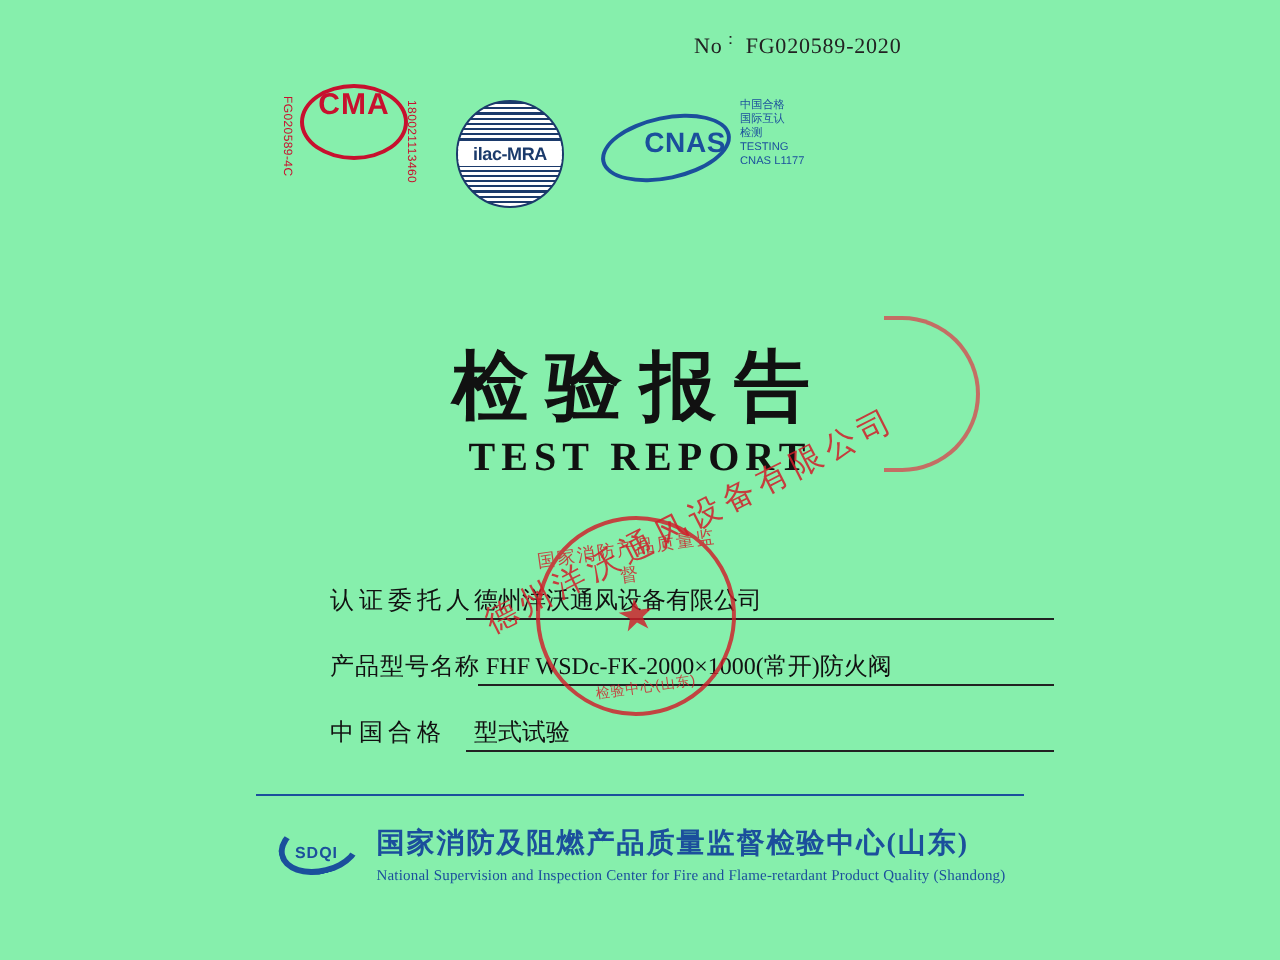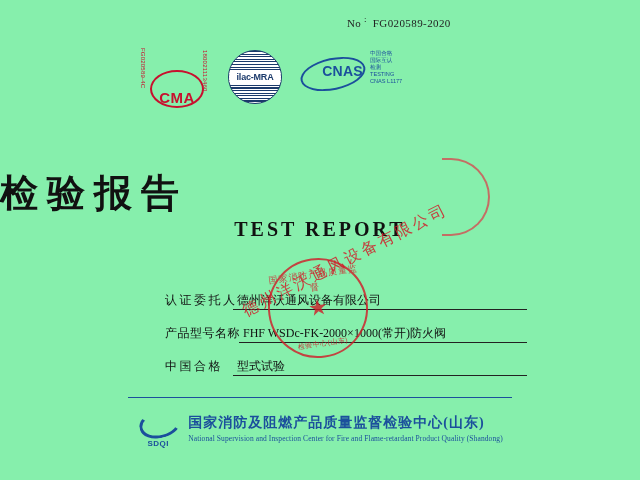--- a/index.html
+++ b/index.html
@@ -61,27 +61,27 @@
     color: #c8102e;
     font-family: "Liberation Sans", sans-serif;
   }
   .vcode.left { left: 0px; top: 6px; }
   .vcode.right { left: 62px; top: 8px; color: #c8102e; }
 
   
   .cma {
     position: absolute;
     left: 10px;
-    top: 28px;
+    top: 0;
     width: 50px;
     height: 34px;
     border: 2.2px solid #c8102e;
     border-radius: 50%;
     display: flex;
-    align-items: flex-end;
+    align-items: flex-start;
     justify-content: center;
   }
   .cma span {
     font-family: "Liberation Sans", sans-serif;
     font-weight: bold;
     font-size: 15px;
     color: #c8102e;
     letter-spacing: 0.5px;
   }
 
@@ -199,21 +199,21 @@
     color: #c8102e;
     white-space: nowrap;
   }
 
   
   .title-cn {
     position: absolute;
     top: 168px;
     left: 0;
     width: 640px;
-    text-align: left;
+    text-align: center;
     font-family: "Liberation Serif", serif;
     font-weight: bold;
     font-size: 38px;
     letter-spacing: 9px;
     color: #111;
   }
   .title-en {
     position: absolute;
     top: 218px;
     left: 0;
@@ -361,21 +361,21 @@
     height: 22px;
     border: 3px solid #1b4f9c;
     border-right-color: transparent;
     border-top-color: transparent;
     border-radius: 50% 0 50% 50%;
     transform: rotate(-14deg);
   }
   .sdqi-mark .letters {
     position: absolute;
     left: 0;
-    bottom: 0;
+    bottom: 16px;
     width: 42px;
     text-align: center;
     font-family: "Liberation Sans", sans-serif;
     font-size: 8px;
     font-weight: bold;
     color: #1b4f9c;
     letter-spacing: 0.5px;
   }
   .footer-text {
     text-align: left;

